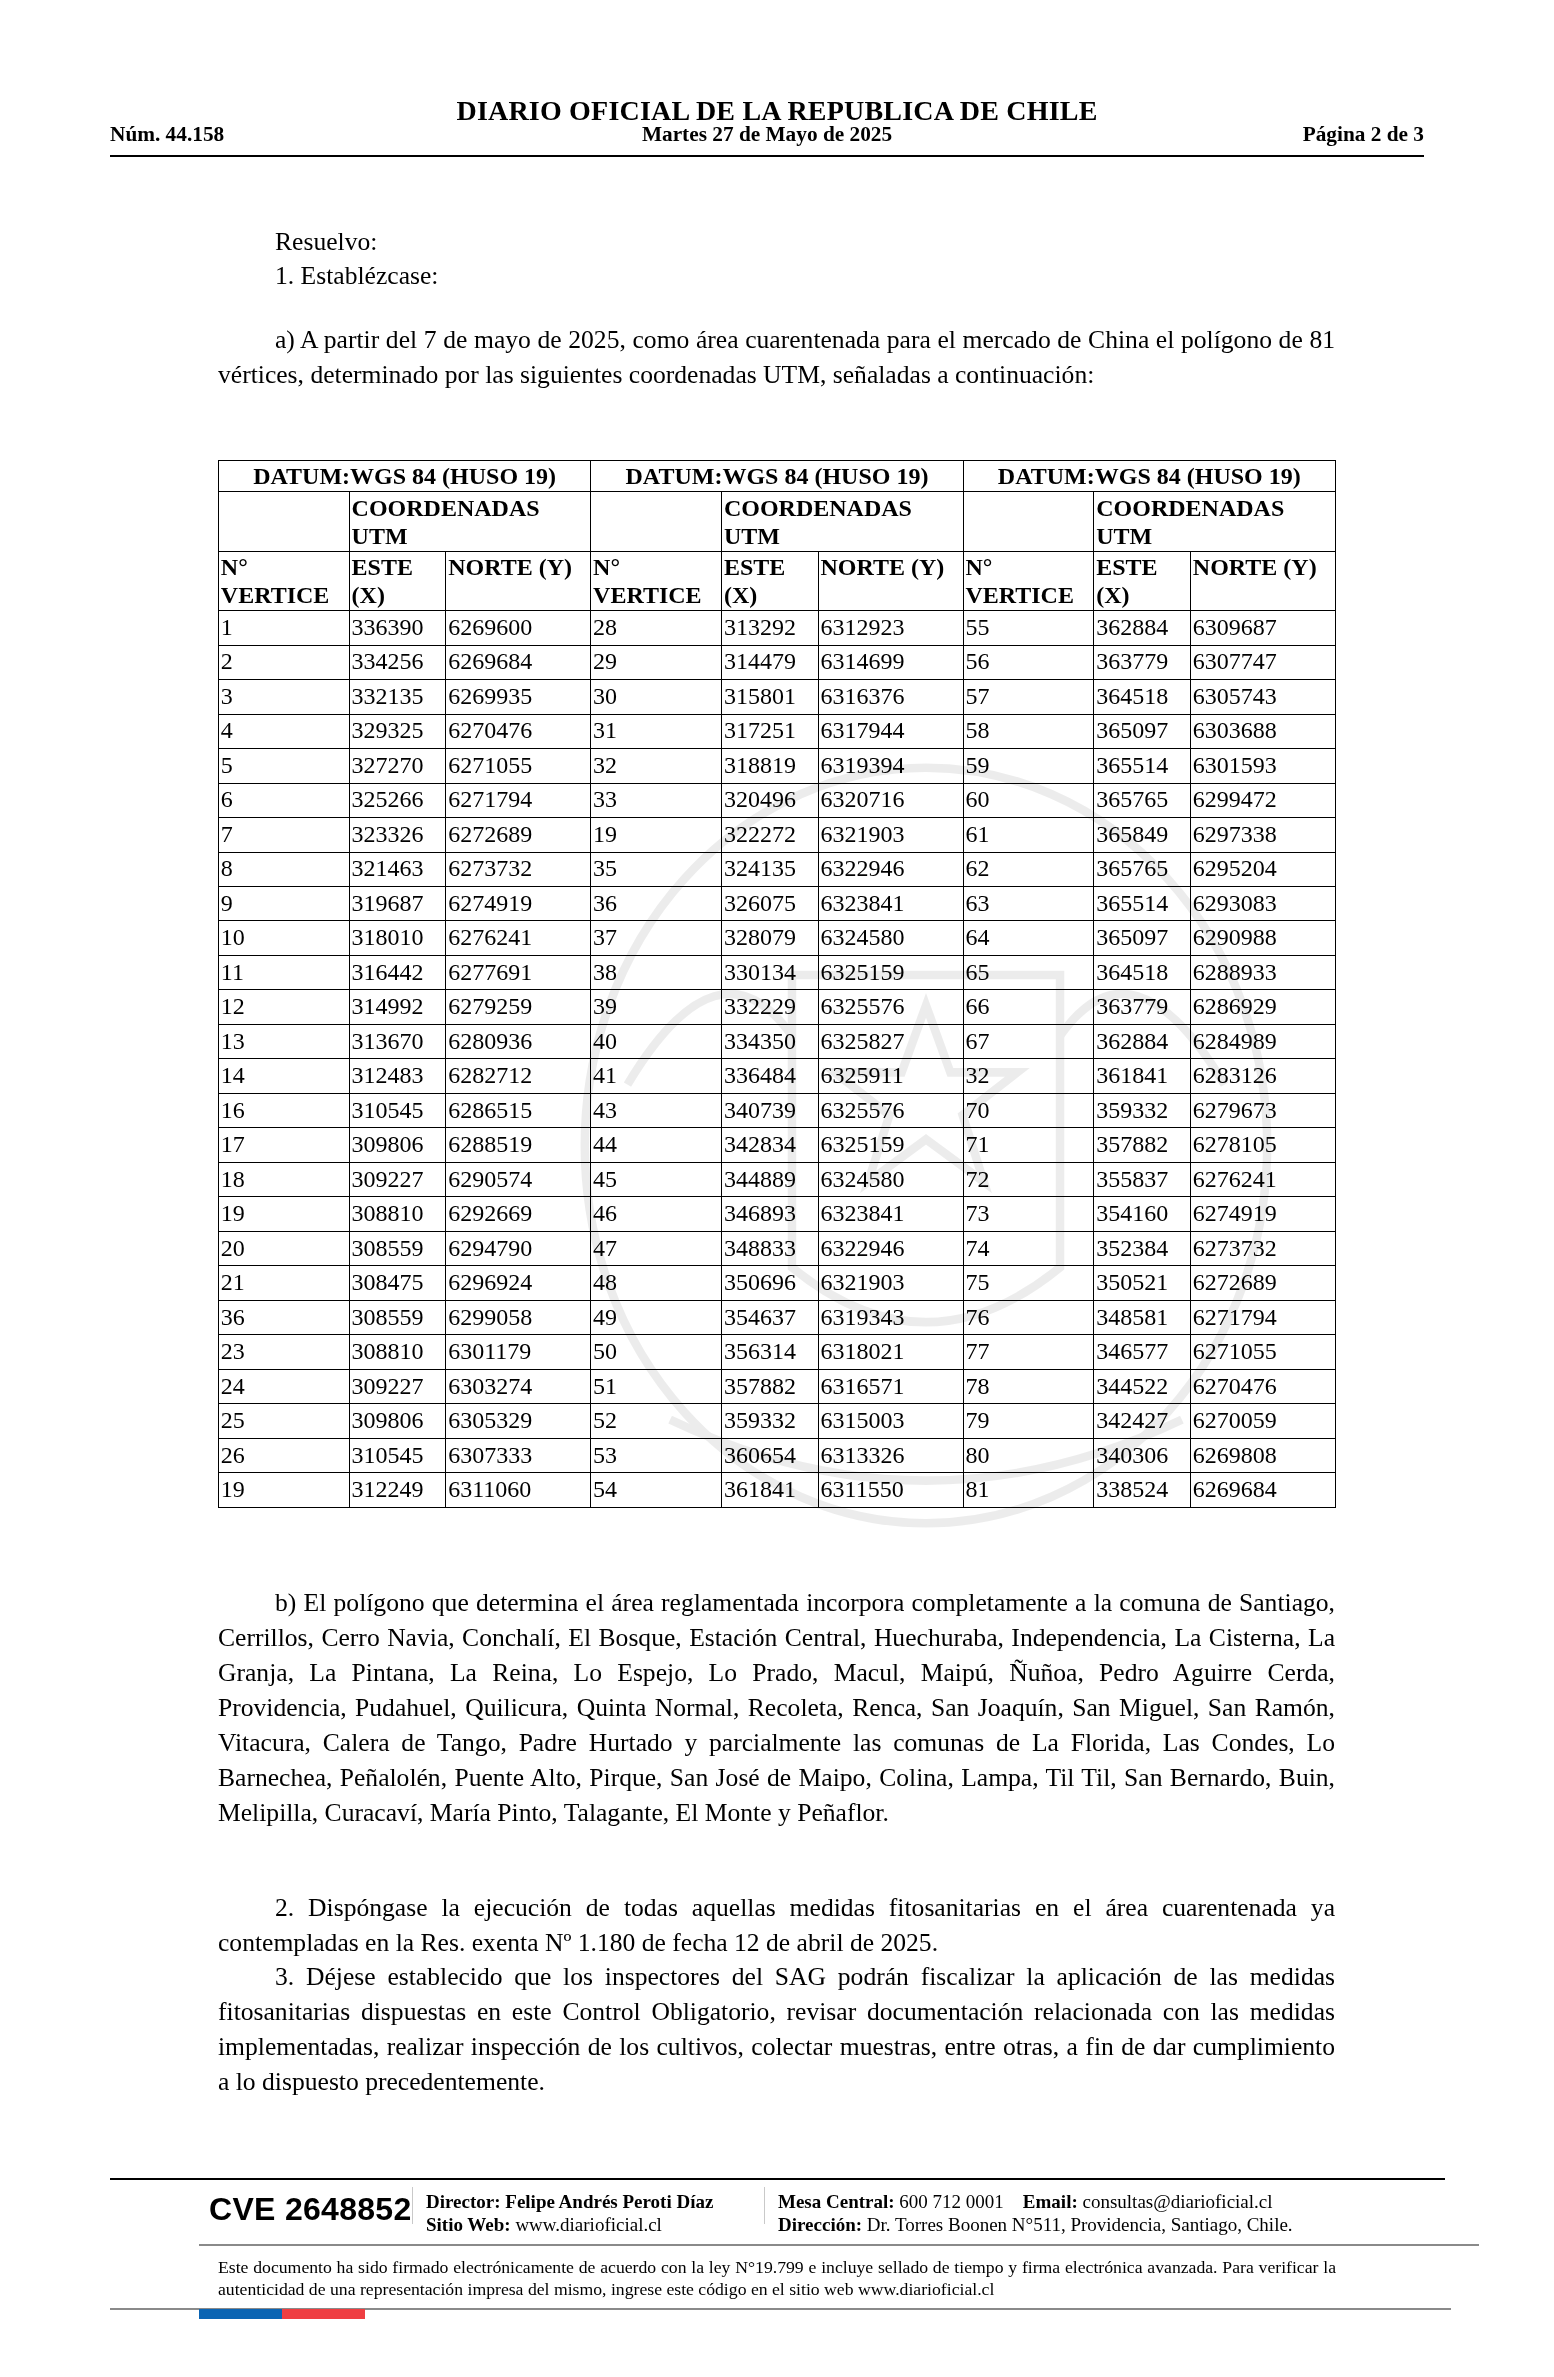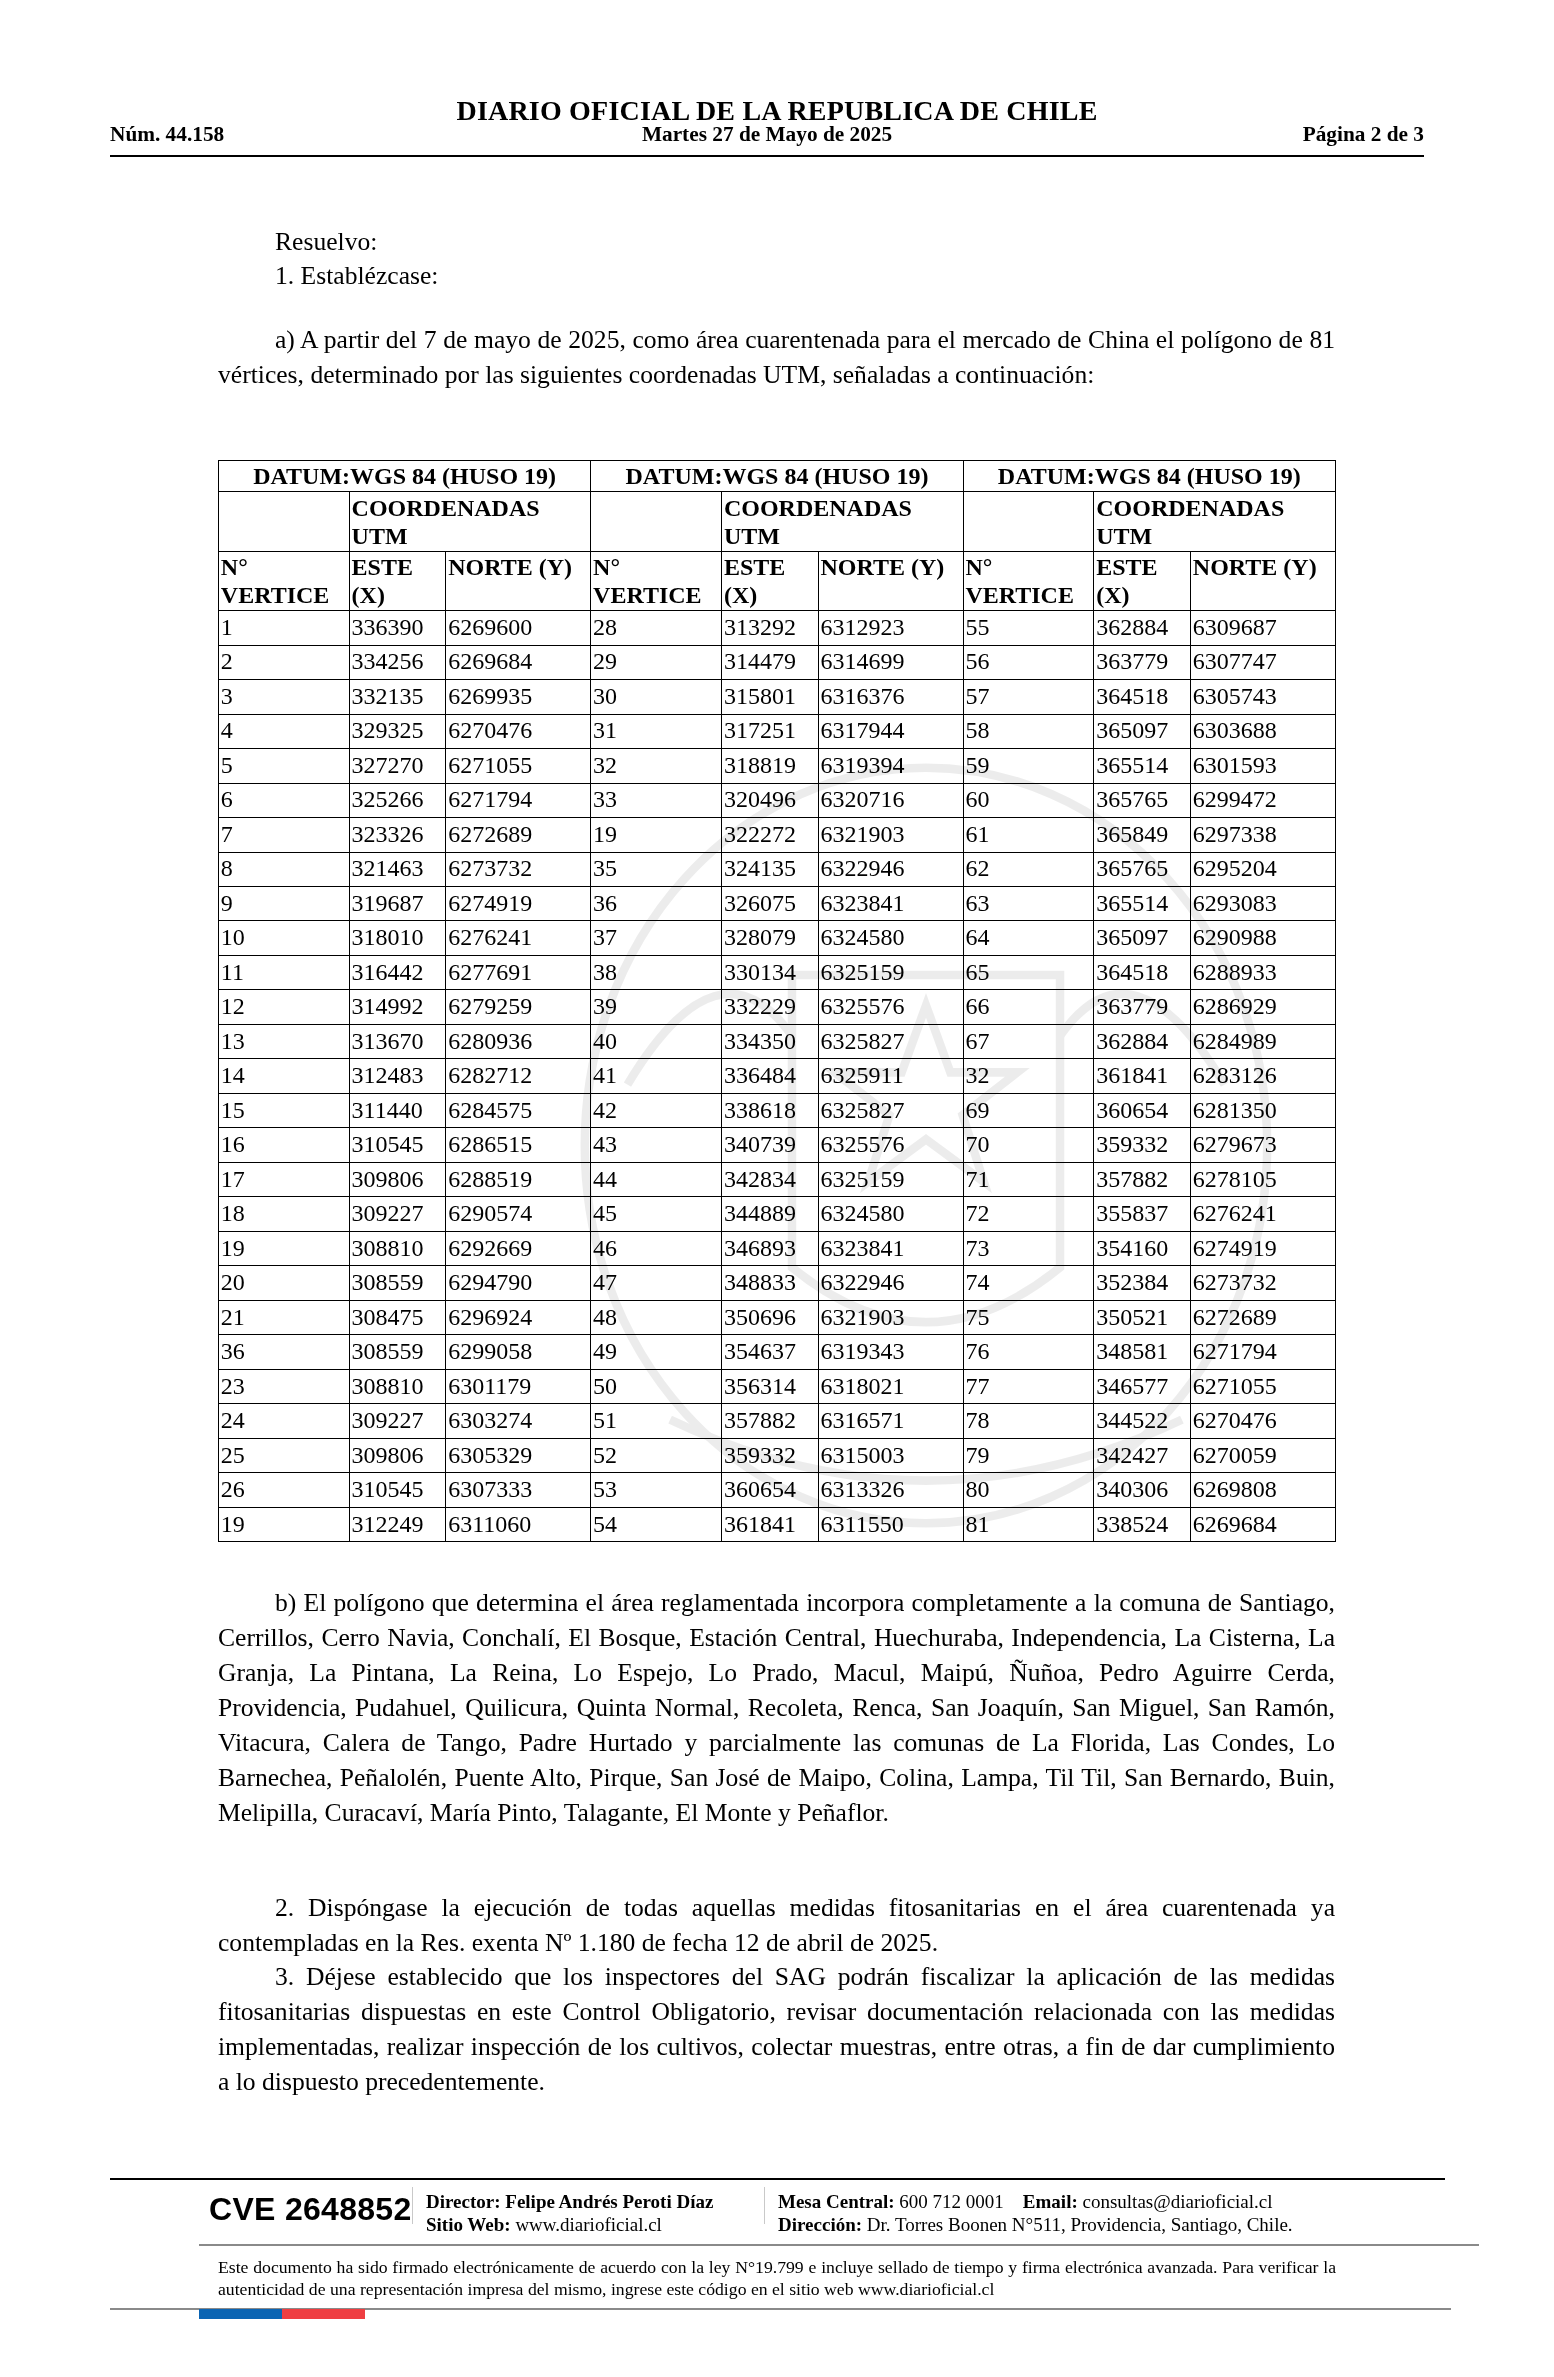--- a/index.html
+++ b/index.html
@@ -274,31 +274,20 @@
         <td>312483</td>
         <td>6282712</td>
         <td>41</td>
         <td>336484</td>
         <td>6325911</td>
         <td>32</td>
         <td>361841</td>
         <td>6283126</td>
       </tr>
       <tr class="data">
-        <td>15</td>
-        <td>311440</td>
-        <td>6284575</td>
-        <td>42</td>
-        <td>338618</td>
-        <td>6325827</td>
-        <td>69</td>
-        <td>360654</td>
-        <td>6281350</td>
-      </tr>
-      <tr class="data">
         <td>16</td>
         <td>310545</td>
         <td>6286515</td>
         <td>43</td>
         <td>340739</td>
         <td>6325576</td>
         <td>70</td>
         <td>359332</td>
         <td>6279673</td>
       </tr>

